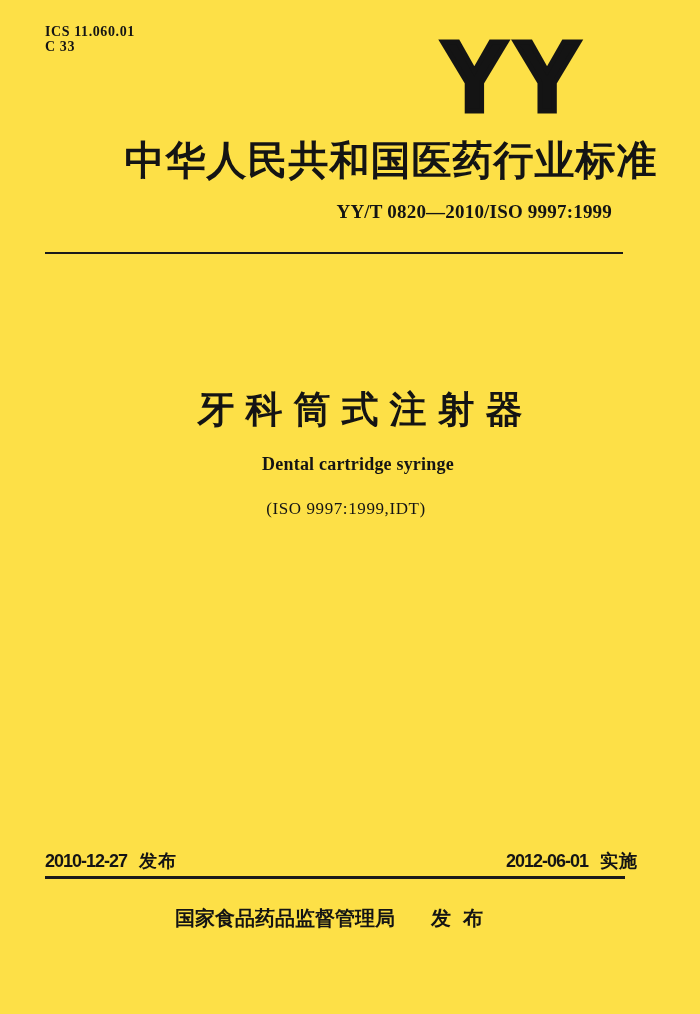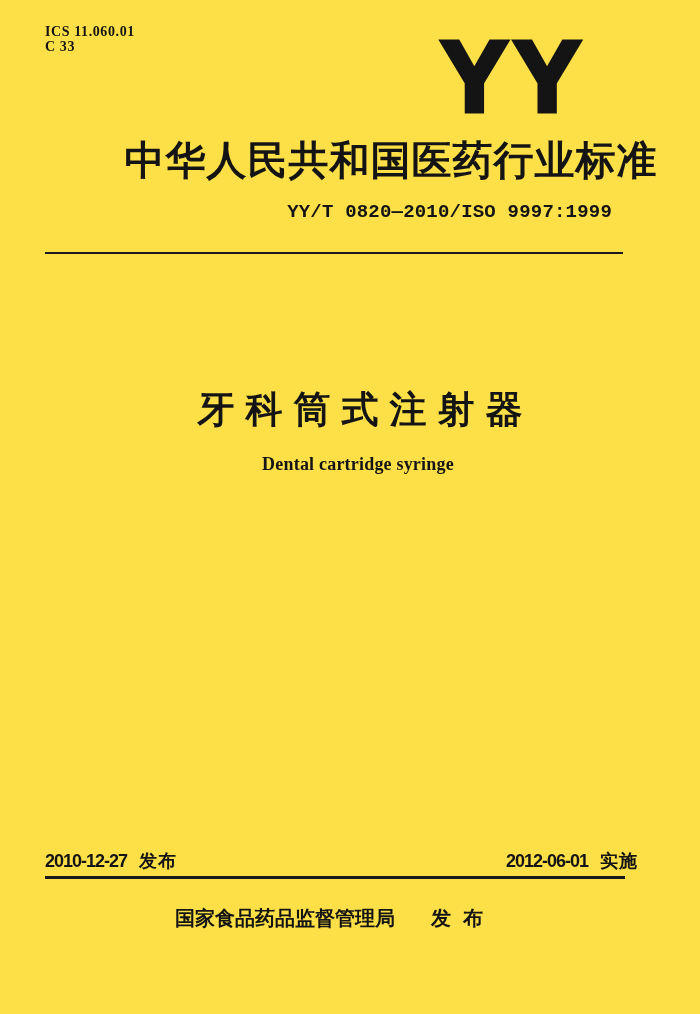--- a/index.html
+++ b/index.html
@@ -43,21 +43,21 @@
     text-align: center;
     font-size: 40px; font-weight: bold;
     letter-spacing: 1px;
     white-space: nowrap;
     margin-left: 45px;
   }
 
   
   .standard-number {
     position: absolute; right: 88px; top: 201px;
-    font-family: Liberation Mono, monospace;
+    font-family: Liberation Serif, serif;
     font-weight: bold;
     font-size: 19px;
     letter-spacing: 0.2px;
     white-space: nowrap;
   }
 
   .rule { position: absolute; background: #1a1a1a; }
   .rule-top    { left: 45px; top: 252px; width: 578px; height: 2px; }
   .rule-bottom { left: 45px; top: 876px; width: 580px; height: 3px; }
 
@@ -121,20 +121,21 @@
   <div class="header-title">中华人民共和国医药行业标准</div>
 
   <div class="standard-number">YY/T 0820—2010/ISO 9997:1999</div>
 
   <div class="rule rule-top"></div>
 
   <div class="doc-title-cn">牙科筒式注射器</div>
 
   <div class="doc-title-en">Dental cartridge syringe</div>
 
+  <div class="iso-ref">(ISO 9997:1999,IDT)</div>
 
   <div class="date-left">
     <span class="date-num">2010-12-27</span>
     <span class="date-cjk">发布</span>
   </div>
 
   <div class="date-right">
     <span class="date-num">2012-06-01</span>
     <span class="date-cjk">实施</span>
   </div>

